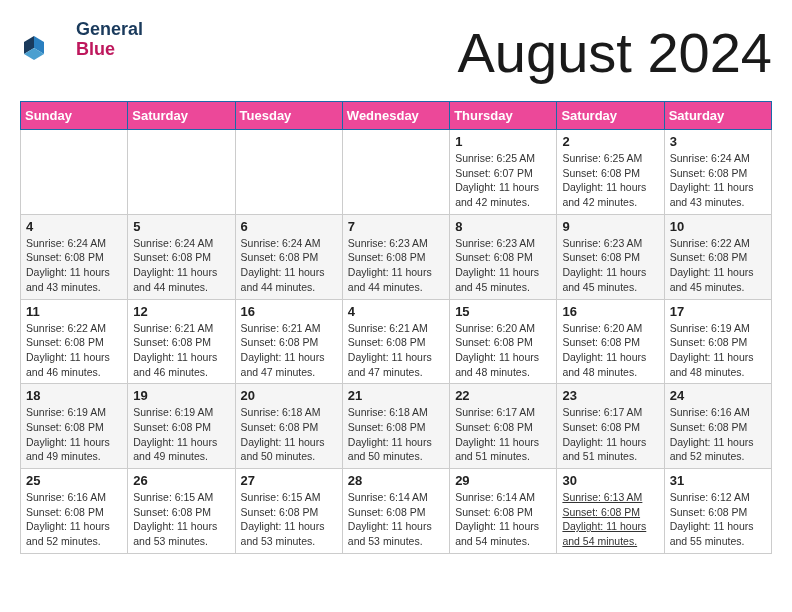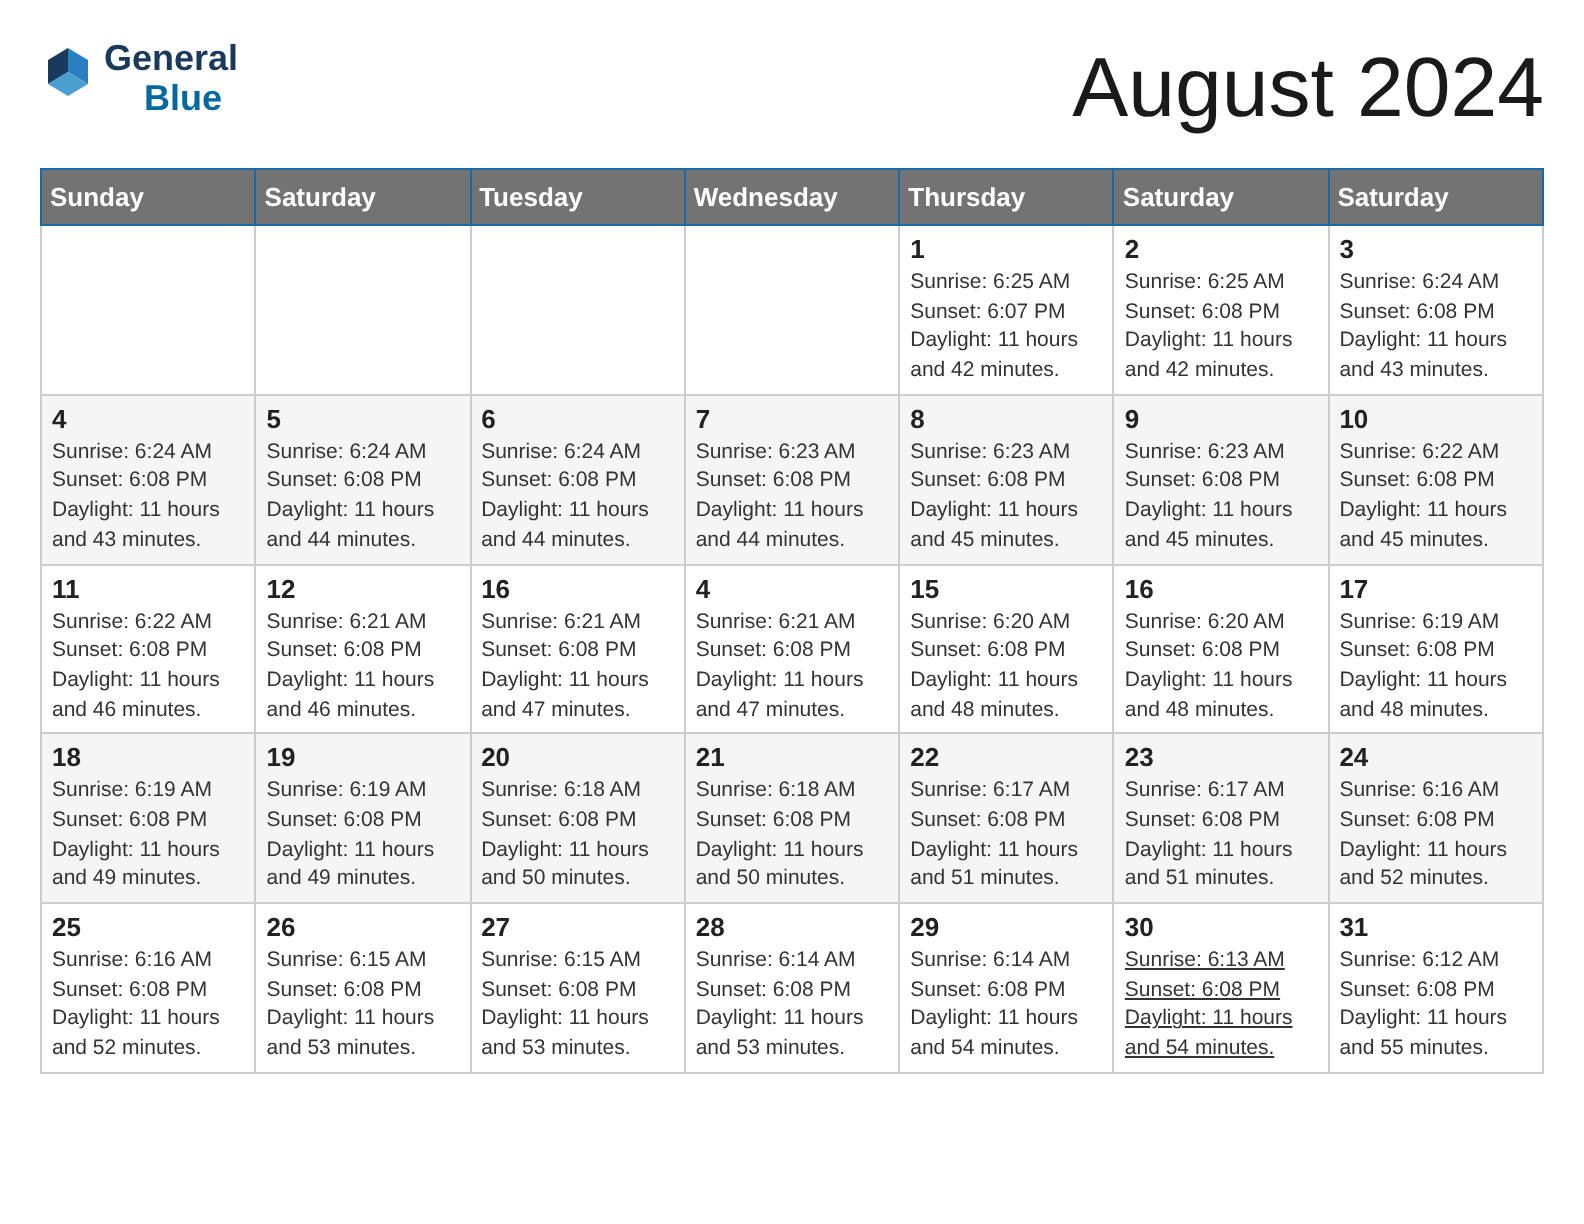--- a/index.html
+++ b/index.html
@@ -11,45 +11,46 @@
       padding: 20px;
     }
     .header-area {
       display: flex;
       justify-content: space-between;
       align-items: flex-start;
       margin-bottom: 16px;
     }
     .logo {
       display: flex;
-      align-items: flex-start;
+      align-items: flex-end;
+      gap: 24px;
     }
     .logo-icon {
       width: 28px;
       height: 28px;
       margin-right: 4px;
     }
     .title-area {
       text-align: right;
     }
     .calendar-title {
-      font-size: 42px;
+      font-size: 56px;
       color: #1a1a1a;
       font-weight: 300;
     }
     .calendar-subtitle {
       font-size: 16px;
       color: #444;
     }
     table {
       width: 100%;
       border-collapse: collapse;
     }
     thead tr th {
-      background-color: #737373;
+      background-color: #ec4899;
       color: #fff;
       font-size: 13px;
       font-weight: bold;
       padding: 6px 4px;
       text-align: left;
       border: 1px solid #1a6aaa;
     }
     tbody tr td {
       vertical-align: top;
       border: 1px solid #ccc;
@@ -83,21 +84,21 @@
 <div class="header-area">
   <div class="logo">
     <svg class="logo-icon" viewBox="0 0 28 28">
       <rect x="0" y="0" width="28" height="28" fill="white"></rect>
       <polygon points="14,4 24,10 24,22 14,16" fill="#2a7fc0"></polygon>
       <polygon points="14,4 4,10 4,22 14,16" fill="#1a3a5c"></polygon>
       <polygon points="4,22 14,28 24,22 14,16" fill="#4a9fd0"></polygon>
     </svg>
     <div>
       <div style="font-size:18px;font-weight:bold;color:#1a3a5c;line-height:1.1;">General</div>
-      <div style="font-size:18px;font-weight:bold;color:#0369a1;line-height:1.1;margin-left:20px;">Blue</div>
+      <div style="font-size:18px;font-weight:bold;color:#be185d;line-height:1.1;">Blue</div>
     </div>
   </div>
   <div class="title-area">
     <div class="calendar-title">August 2024</div>
   </div>
 </div>
 
 <table>
   <thead>
     <tr>

